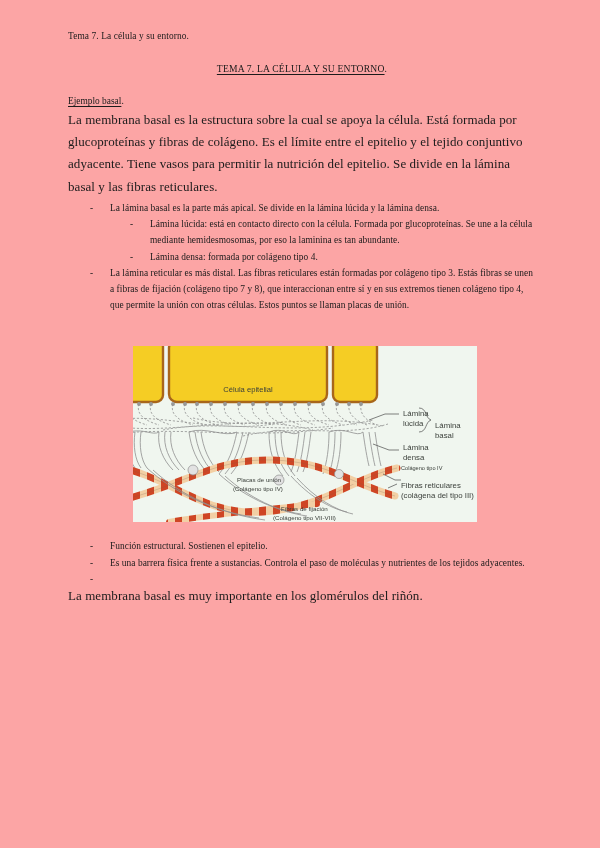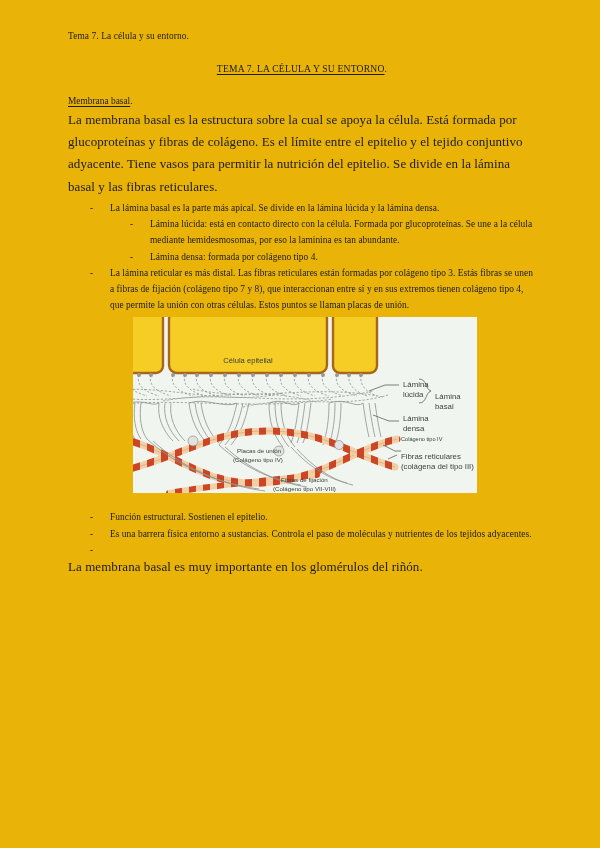--- a/index.html
+++ b/index.html
@@ -12,21 +12,21 @@
     width: 600px;
     height: 848px;
     position: relative;
     font-family: "Liberation Serif", "DejaVu Serif", serif;
     color: #1b1b1b;
     overflow: hidden;
   }
   .page {
     position: absolute;
     inset: 0;
-    background: #eab308;
+    background: #fca5a5;
     padding: 0;
   }
   .content {
     position: absolute;
     left: 68px;
     top: 30px;
     width: 468px;
   }
   .running-head {
     font-size: 9.4px;
@@ -96,21 +96,21 @@
   ul.dash-list.funcs > li {
     padding-left: 42px;
   }
   ul.dash-list.funcs > li > .dash {
     left: 22px;
   }
 
   
   .figure-wrap {
     position: relative;
-    margin: 4px 0 0 0;
+    margin: 33px 0 0 0;
     left: 65px;
     width: 344px;
     height: 176px;
   }
   .figure {
     position: absolute;
     left: 0;
     top: 0;
     width: 344px;
     height: 176px;
@@ -126,21 +126,21 @@
 </head>
 <body>
 
 <div class="page">
   <div class="content">
 
     <div class="running-head">Tema 7. La célula y su entorno.</div>
 
     <div class="doc-title"><span class="u">TEMA 7. LA CÉLULA Y SU ENTORNO</span><span>.</span></div>
 
-    <div class="sec-head"><span class="u">Membrana basal</span><span>.</span></div>
+    <div class="sec-head"><span class="u">Ejemplo basal</span><span>.</span></div>
 
     <p class="para">La membrana basal es la estructura sobre la cual se apoya la célula. Está formada por glucoproteínas y fibras de colágeno. Es el límite entre el epitelio y el tejido conjuntivo adyacente. Tiene vasos para permitir la nutrición del epitelio. Se divide en la lámina basal y las fibras reticulares.</p>
 
     <ul class="dash-list">
       <li>
         <span class="dash">-</span>
         <span>La lámina basal es la parte más apical. Se divide en la lámina lúcida y la lámina densa.</span>
         <ul class="dash-list level2" style="margin-left:-42px;">
           <li>
             <span class="dash">-</span>
@@ -312,21 +312,21 @@
     <div style="height:16px"></div>
 
 
     <ul class="dash-list funcs">
       <li>
         <span class="dash">-</span>
         <span>Función estructural. Sostienen el epitelio.</span>
       </li>
       <li>
         <span class="dash">-</span>
-        <span>Es una barrera física entorno a sustancias. Controla el paso de moléculas y nutrientes de los tejidos adyacentes.</span>
+        <span>Es una barrera física frente a sustancias. Controla el paso de moléculas y nutrientes de los tejidos adyacentes.</span>
       </li>
       <li>
         <span class="dash">-</span>
       </li>
     </ul>
 
     <p class="spacer"></p>
 
     <p class="para">La membrana basal es muy importante en los glomérulos del riñón.</p>
 

